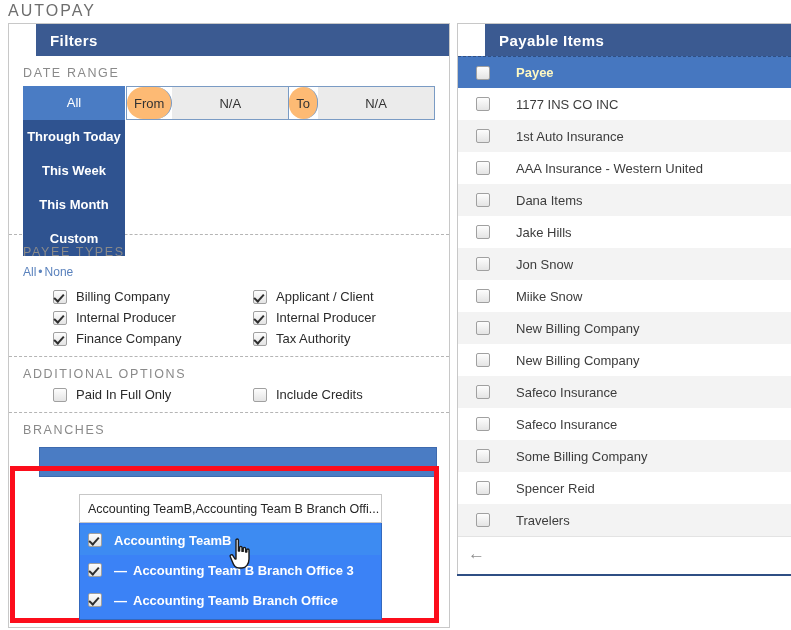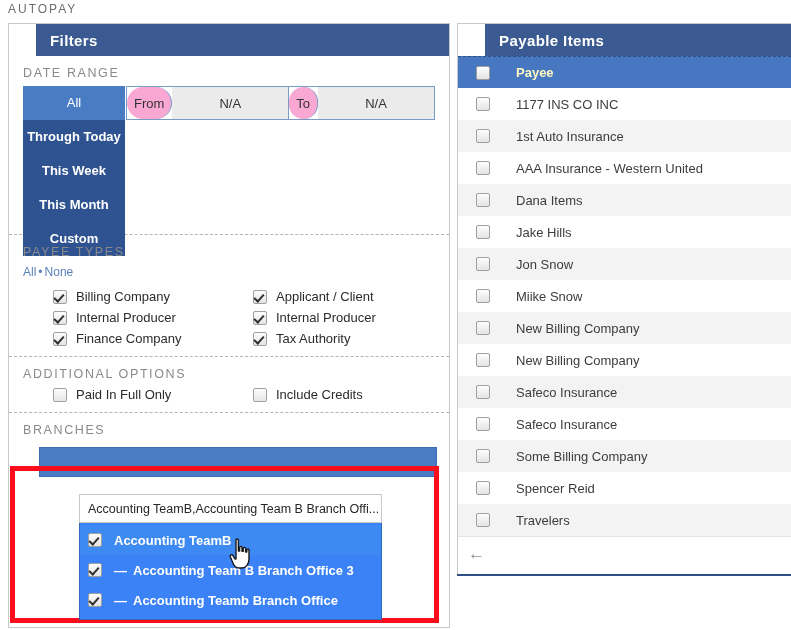--- a/index.html
+++ b/index.html
@@ -12,21 +12,21 @@
     width: 791px;
     height: 630px;
     overflow: hidden;
     background: #ffffff;
   }
 
   
   .page-title {
     position: absolute;
     left: 8px; top: 2px;
-    font-size: 12px;
+    font-size: 16px;
     letter-spacing: 2px;
     color: #6e6e6e;
     font-family: "Liberation Sans", sans-serif;
   }
 
   
   .filters-panel {
     position: absolute;
     left: 8px; top: 23px;
     width: 442px;
@@ -88,21 +88,21 @@
   }
   .date-fields {
     display: flex;
     flex: 1;
     height: 34px;
     border: 1px solid #7a9bc4;
     box-sizing: border-box;
     margin-left: 1px;
   }
   .df-label {
-    background: #f9a8d4;
+    background: #fdba74;
     color: #333;
     font-size: 13px;
     display: flex;
     align-items: center;
     justify-content: center;
     padding: 0 7px;
     border-right: 1px solid #7a9bc4;
     box-sizing: border-box;
     border-radius: 16px;
   }

